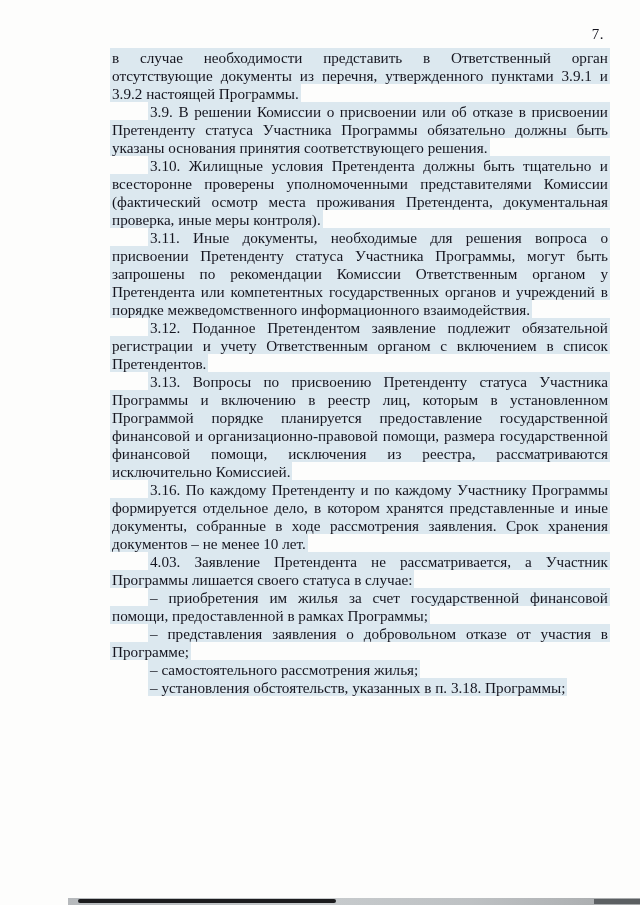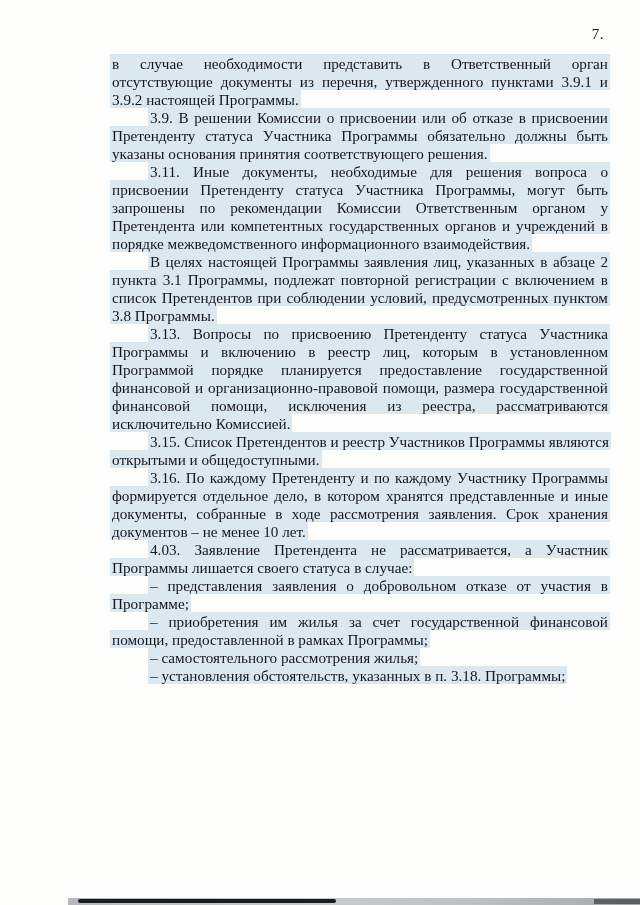--- a/index.html
+++ b/index.html
@@ -15,21 +15,21 @@
   }
   .page-number {
     position: absolute;
     top: 26px;
     right: 36px;
     font-size: 15px;
     letter-spacing: 0.5px;
   }
   .content {
     position: absolute;
-    top: 54px;
+    top: 48px;
     left: 110px;
     width: 500px;
     font-size: 15.2px;
     line-height: 18px;
     text-align: justify;
   }
   .para { text-align: justify; }
   .para.indent { text-indent: 38px; font-family: Liberation Serif, serif; }
   
   .hl {
@@ -70,28 +70,28 @@
 </head>
 <body>
 
 <div class="sheet">
 
   <div class="page-number">7.</div>
 
   <div class="content">
     <p class="para"><span class="hl">в случае необходимости представить в Ответственный орган отсутствующие документы из перечня, утвержденного пунктами 3.9.1 и 3.9.2 настоящей Программы.</span></p>
     <p class="para indent"><span class="hl">3.9. В решении Комиссии о присвоении или об отказе в присвоении Претенденту статуса Участника Программы обязательно должны быть указаны основания принятия соответствующего решения.</span></p>
+    <p class="para indent"><span class="hl">3.10. Жилищные условия Претендента должны быть тщательно и всесторонне проверены уполномоченными представителями Комиссии (фактический осмотр места проживания Претендента, документальная проверка, иные меры контроля).</span></p>
     <p class="para indent"><span class="hl">3.11. Иные документы, необходимые для решения вопроса о присвоении Претенденту статуса Участника Программы, могут быть запрошены по рекомендации Комиссии Ответственным органом у Претендента или компетентных государственных органов и учреждений в порядке межведомственного информационного взаимодействия.</span></p>
-    <p class="para indent"><span class="hl">В целях настоящей Программы заявления лиц, указанных в абзаце 2 пункта 3.1 Программы, подлежат повторной регистрации с включением в список Претендентов при соблюдении условий, предусмотренных пунктом 3.8 Программы.</span></p>
+    <p class="para indent"><span class="hl">3.12. Поданное Претендентом заявление подлежит обязательной регистрации и учету Ответственным органом с включением в список Претендентов.</span></p>
     <p class="para indent"><span class="hl">3.13. Вопросы по присвоению Претенденту статуса Участника Программы и включению в реестр лиц, которым в установленном Программой порядке планируется предоставление государственной финансовой и организационно-правовой помощи, размера государственной финансовой помощи, исключения из реестра, рассматриваются исключительно Комиссией.</span></p>
-    <p class="para indent"><span class="hl">3.15. Список Претендентов и реестр Участников Программы являются открытыми и общедоступными.</span></p>
     <p class="para indent"><span class="hl">3.16. По каждому Претенденту и по каждому Участнику Программы формируется отдельное дело, в котором хранятся представленные и иные документы, собранные в ходе рассмотрения заявления. Срок хранения документов – не менее 10 лет.</span></p>
     <p class="para indent"><span class="hl">4.03. Заявление Претендента не рассматривается, а Участник Программы лишается своего статуса в случае:</span></p>
+    <p class="para indent"><span class="hl">– приобретения им жилья за счет государственной финансовой помощи, предоставленной в рамках Программы;</span></p>
     <p class="para indent"><span class="hl">– представления заявления о добровольном отказе от участия в Программе;</span></p>
-    <p class="para indent"><span class="hl">– приобретения им жилья за счет государственной финансовой помощи, предоставленной в рамках Программы;</span></p>
     <p class="para indent"><span class="hl">– самостоятельного рассмотрения жилья;</span></p>
     <p class="para indent"><span class="hl">– установления обстоятельств, указанных в п. 3.18. Программы;</span></p>
   </div>
 
   <div class="scan-bar"></div>
   <div class="scan-streak"></div>
   <div class="scan-streak-right"></div>
 
 </div>
 

